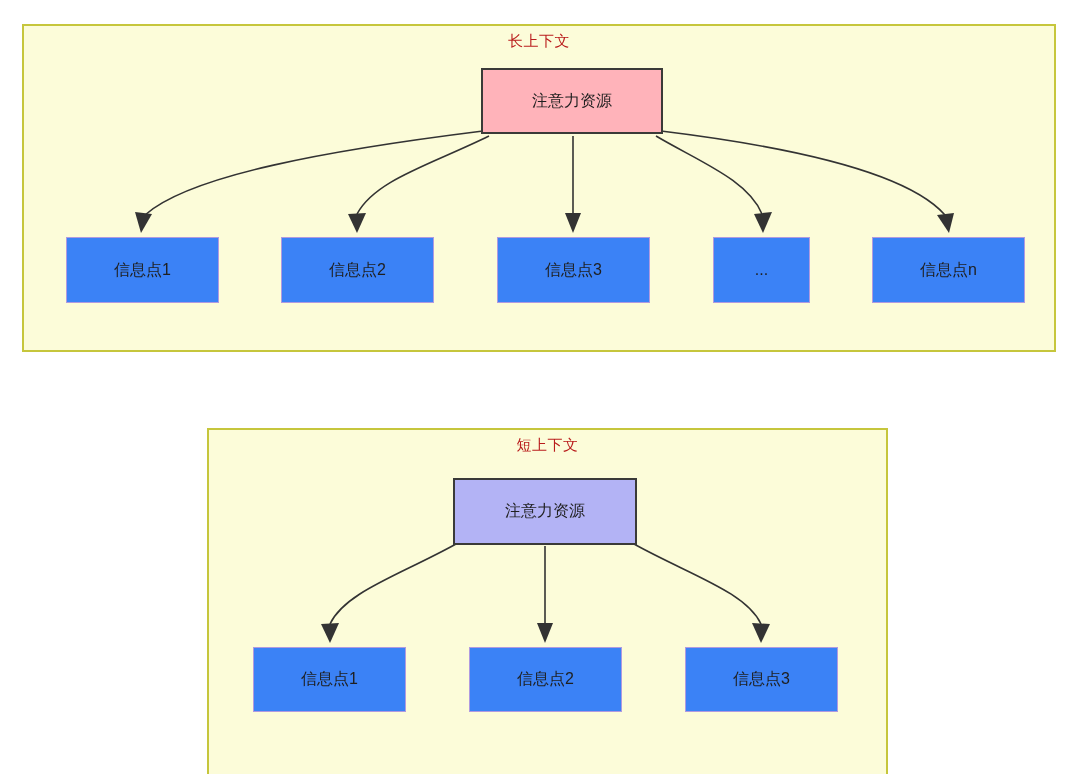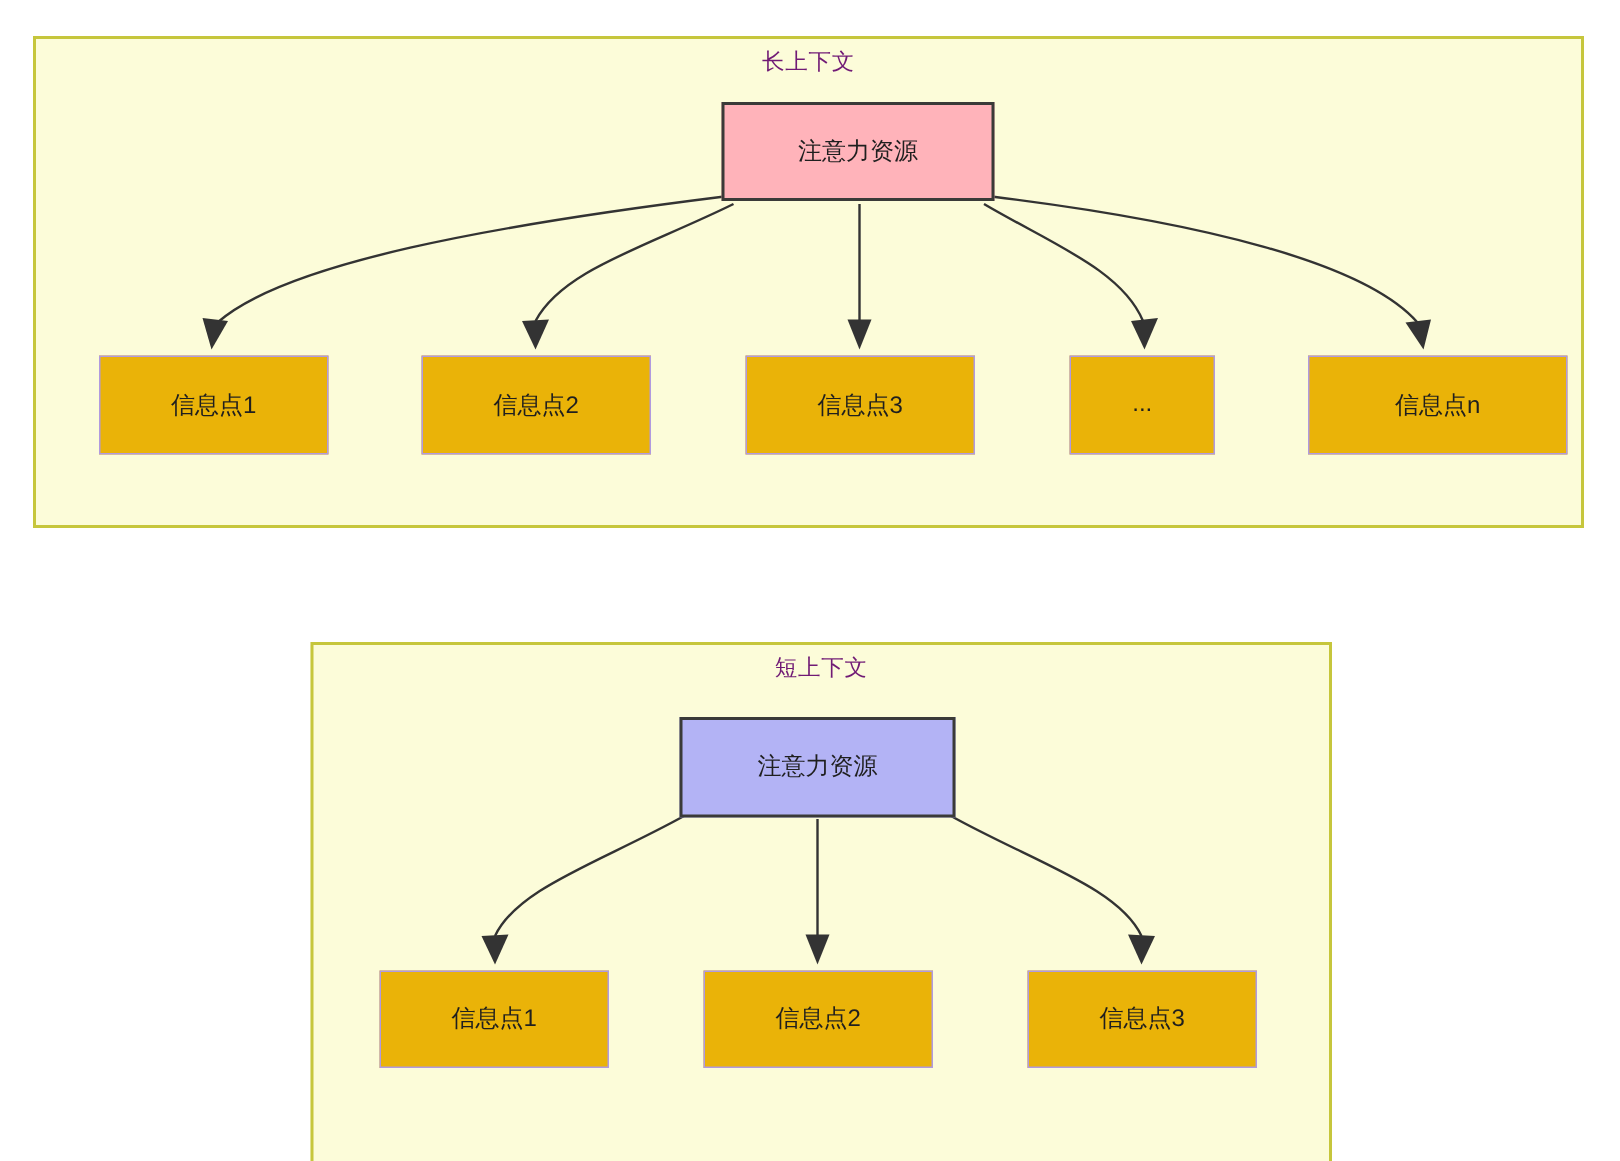--- a/index.html
+++ b/index.html
@@ -38,21 +38,21 @@
     width: 681px;
     height: 394px;
   }
   .panel-title {
     position: absolute;
     left: 0;
     right: 0;
     top: 6px;
     text-align: center;
     font-size: 15px;
-    color: #701a75;
+    color: #b91c1c;
     letter-spacing: 0.5px;
     white-space: nowrap;
   }
   .node {
     position: absolute;
     box-sizing: border-box;
     display: flex;
     align-items: center;
     justify-content: center;
     font-size: 16px;
@@ -62,21 +62,21 @@
   }
   .node-root-pink {
     background: #ffb3ba;
     border: 2px solid #3a3a38;
   }
   .node-root-blue {
     background: #b3b3f5;
     border: 2px solid #3a3a38;
   }
   .node-leaf {
-    background: #eab308;
+    background: #3b82f6;
     border: 1.5px solid #b09ae0;
   }
   svg.edges {
     position: absolute;
     left: 0;
     top: 0;
     width: 1080px;
     height: 774px;
     overflow: visible;
     pointer-events: none;
@@ -144,21 +144,21 @@
   </div>
   <div class="node node-leaf" id="n-long-leaf-1" style="left: 281px; top: 237px; width: 153px; height: 66px;">
     <span>信息点2</span>
   </div>
   <div class="node node-leaf" id="n-long-leaf-2" style="left: 497px; top: 237px; width: 153px; height: 66px;">
     <span>信息点3</span>
   </div>
   <div class="node node-leaf" id="n-long-leaf-3" style="left: 713px; top: 237px; width: 97px; height: 66px;">
     <span>...</span>
   </div>
-  <div class="node node-leaf" id="n-long-leaf-4" style="left: 872px; top: 237px; width: 173px; height: 66px;">
+  <div class="node node-leaf" id="n-long-leaf-4" style="left: 872px; top: 237px; width: 153px; height: 66px;">
     <span>信息点n</span>
   </div>
 
   <div class="node node-root-blue" id="n-short-root" style="left: 453px; top: 478px; width: 184px; height: 67px;">
     <span>注意力资源</span>
   </div>
 
   <div class="node node-leaf" id="n-short-leaf-0" style="left: 253px; top: 647px; width: 153px; height: 65px;">
     <span>信息点1</span>
   </div>

